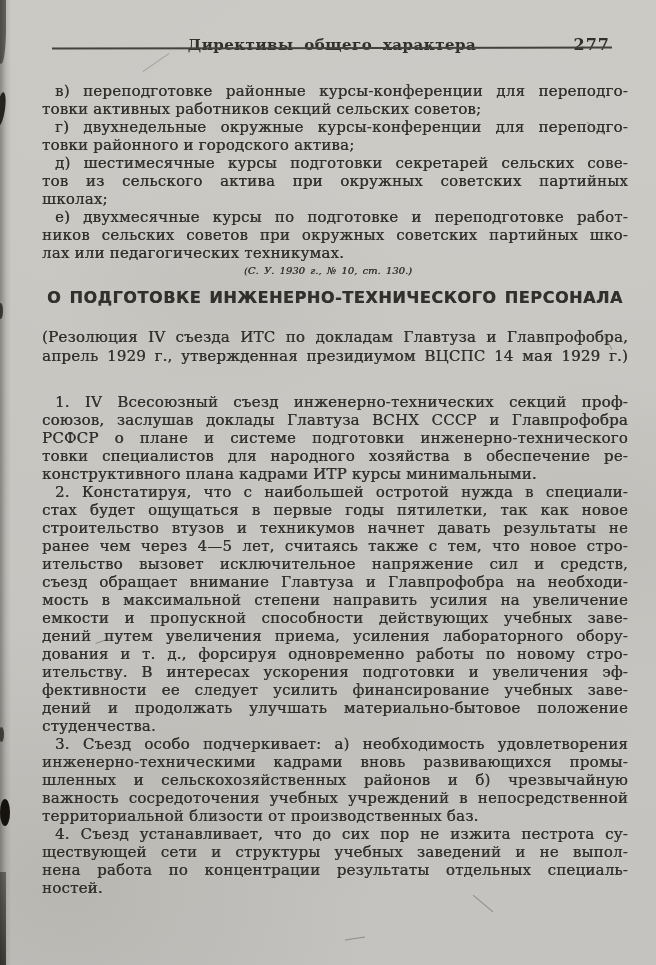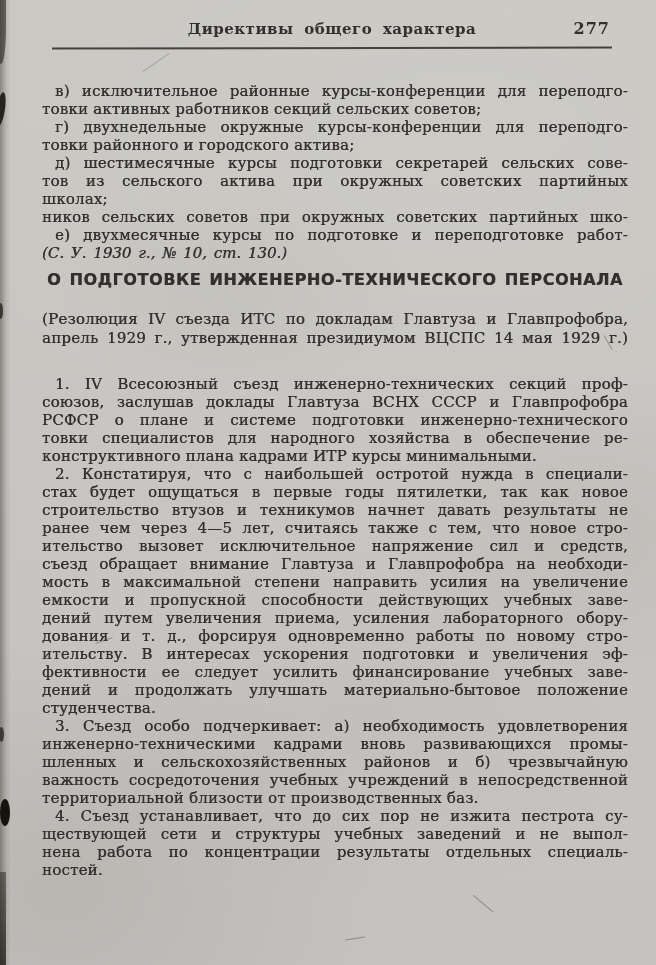--- a/index.html
+++ b/index.html
@@ -27,37 +27,37 @@
         background:linear-gradient(rgba(25,22,18,0.45), rgba(25,22,18,0.75)); }
   .fiber { position:absolute; height:1px; background:rgba(95,90,80,0.5); }
   .f1 { left:585px; top:128px; width:22px; transform:rotate(35deg); }
   .f2 { left:95px;  top:640px; width:18px; transform:rotate(-20deg); }
   .f3 { left:470px; top:903px; width:26px; transform:rotate(40deg); }
   .f4 { left:345px; top:938px; width:20px; transform:rotate(-8deg); }
   .f5 { left:600px; top:342px; width:16px; transform:rotate(60deg); }
   .f6 { left:140px; top:62px;  width:32px; transform:rotate(-35deg); background:rgba(95,90,80,0.35); }
 
   
-  .header { position:absolute; left:52px; top:20px; width:560px; }
+  .header { position:absolute; left:52px; top:36px; width:560px; }
   .header-title { display:block; text-align:center; font-size:15px; font-weight:bold;
     letter-spacing:0.5px; word-spacing:5px; }
   .page-number { position:absolute; right:2px; top:-1px; font-size:16px; font-weight:bold;
     letter-spacing:1px; }
   .rule { position:absolute; left:52px; top:47px; width:560px; height:2px;
     background:#45423c; transform:rotate(-0.1deg); }
 
   
   .content { position:absolute; left:42px; top:82px; width:586px;
     text-shadow:0.35px 0 0 rgba(50,48,44,0.8); }
   .ln { font-size:15px; line-height:18px; letter-spacing:0.2px;
     text-align:justify; text-align-last:justify; white-space:normal; }
   .ln.first { text-indent:13px; }
   .ln.last  { text-align-last:left; }
-  .citation { font-size:15px; line-height:18px; font-style:italic;
-    text-align:left; padding-right:14px; word-spacing:2px; }
+  .citation { font-size:10px; line-height:18px; font-style:italic;
+    text-align:center; padding-right:14px; word-spacing:2px; }
   .heading { margin-top:8px; font-family:"DejaVu Sans", sans-serif; font-weight:bold;
     font-size:16px; line-height:20px; text-align:center; letter-spacing:0.6px; word-spacing:2px; }
   .subtitle { margin-top:20px; }
   .subtitle .ln { line-height:18.5px; }
   .body-paras { margin-top:28px; }
 </style>
 </head>
 <body>
 
 <div class="page">
@@ -78,35 +78,36 @@
 
   <div class="header">
     <span class="header-title">Директивы общего характера</span>
     <span class="page-number">277</span>
   </div>
   <div class="rule"></div>
 
   <div class="content">
 
     <div>
-      <div class="ln first">в) исключительное районные курсы-конференции для переподго-</div>
+      <div class="ln first">в) переподготовке районные курсы-конференции для переподго-</div>
       <div class="ln last">товки активных работников секций сельских советов;</div>
     </div>
     <div>
       <div class="ln first">г) двухнедельные окружные курсы-конференции для переподго-</div>
       <div class="ln last">товки районного и городского актива;</div>
     </div>
     <div>
       <div class="ln first">д) шестимесячные курсы подготовки секретарей сельских сове-</div>
       <div class="ln">тов из сельского актива при окружных советских партийных</div>
       <div class="ln last">школах;</div>
     </div>
     <div>
+      <div class="ln first">е) двухмесячные курсы по подготовке и переподготовке работ-</div>
       <div class="ln">ников сельских советов при окружных советских партийных шко-</div>
-      <div class="ln first">е) двухмесячные курсы по подготовке и переподготовке работ-</div>
+      <div class="ln last">лах или педагогических техникумах.</div>
     </div>
 
     <div class="citation">(С. У. 1930 г., № 10, ст. 130.)</div>
 
     <div class="heading">О ПОДГОТОВКЕ ИНЖЕНЕРНО-ТЕХНИЧЕСКОГО ПЕРСОНАЛА</div>
 
     <div class="subtitle">
       <div class="ln">(Резолюция IV съезда ИТС по докладам Главтуза и Главпрофобра,</div>
       <div class="ln">апрель 1929 г., утвержденная президиумом ВЦСПС 14 мая 1929 г.)</div>
     </div>

